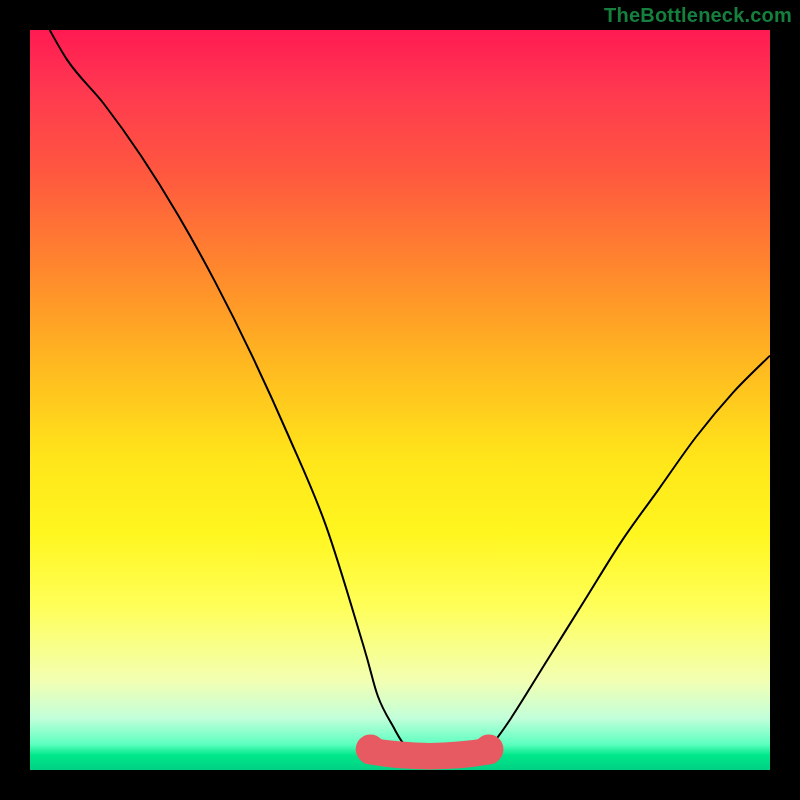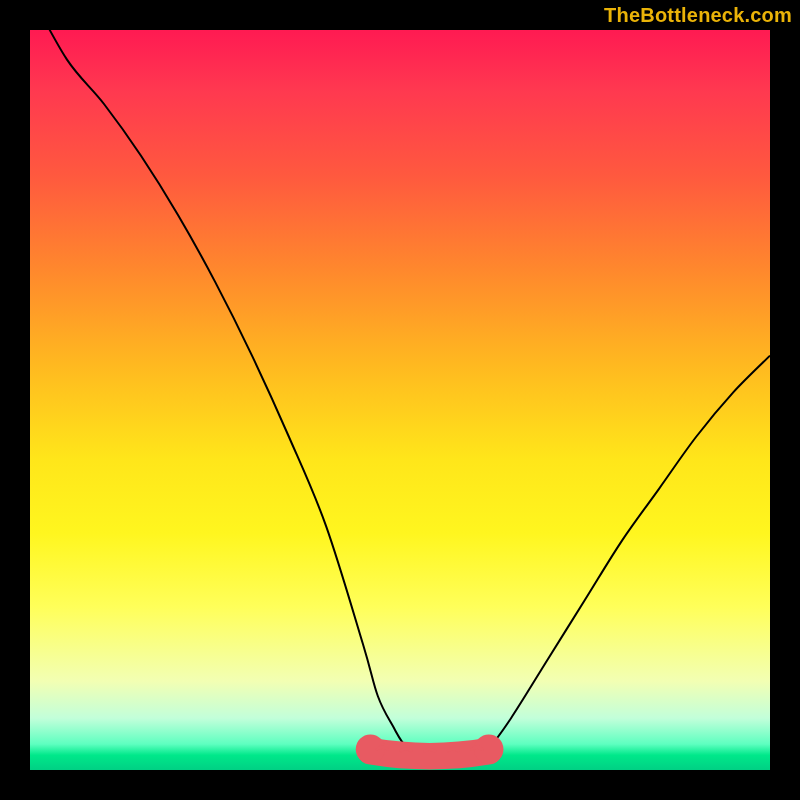--- a/index.html
+++ b/index.html
@@ -36,21 +36,21 @@
       #c2ffda 93%,
       #5effc0 96.5%,
       #00e88a 98%,
       #00d084 100%
     );
   }
   .watermark {
     position: absolute;
     top: 4px;
     right: 8px;
-    color: #eab308;
+    color: #15803d;
     font-size: 20px;
     font-weight: bold;
     letter-spacing: 0.2px;
     user-select: none;
   }
   svg.curve {
     position: absolute;
     left: 0;
     top: 0;
     width: 740px;

